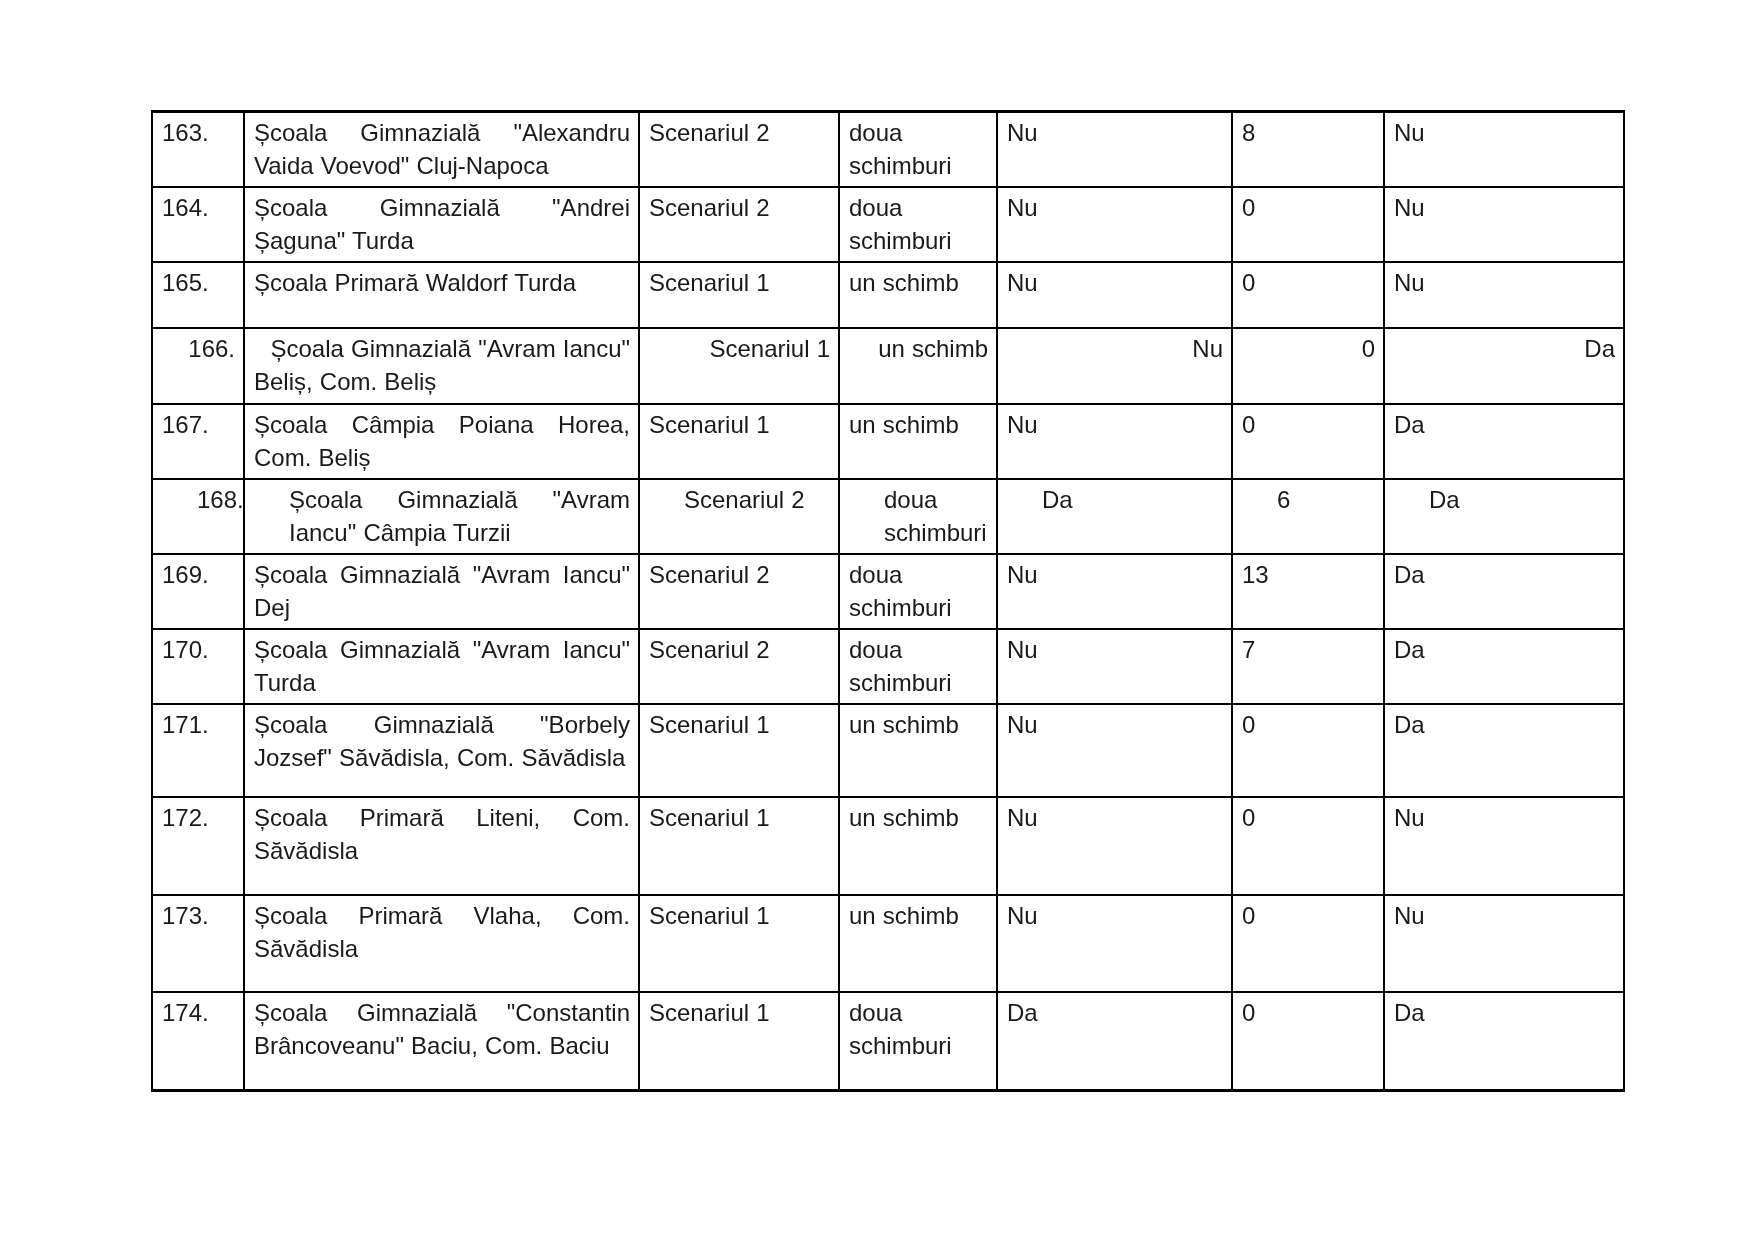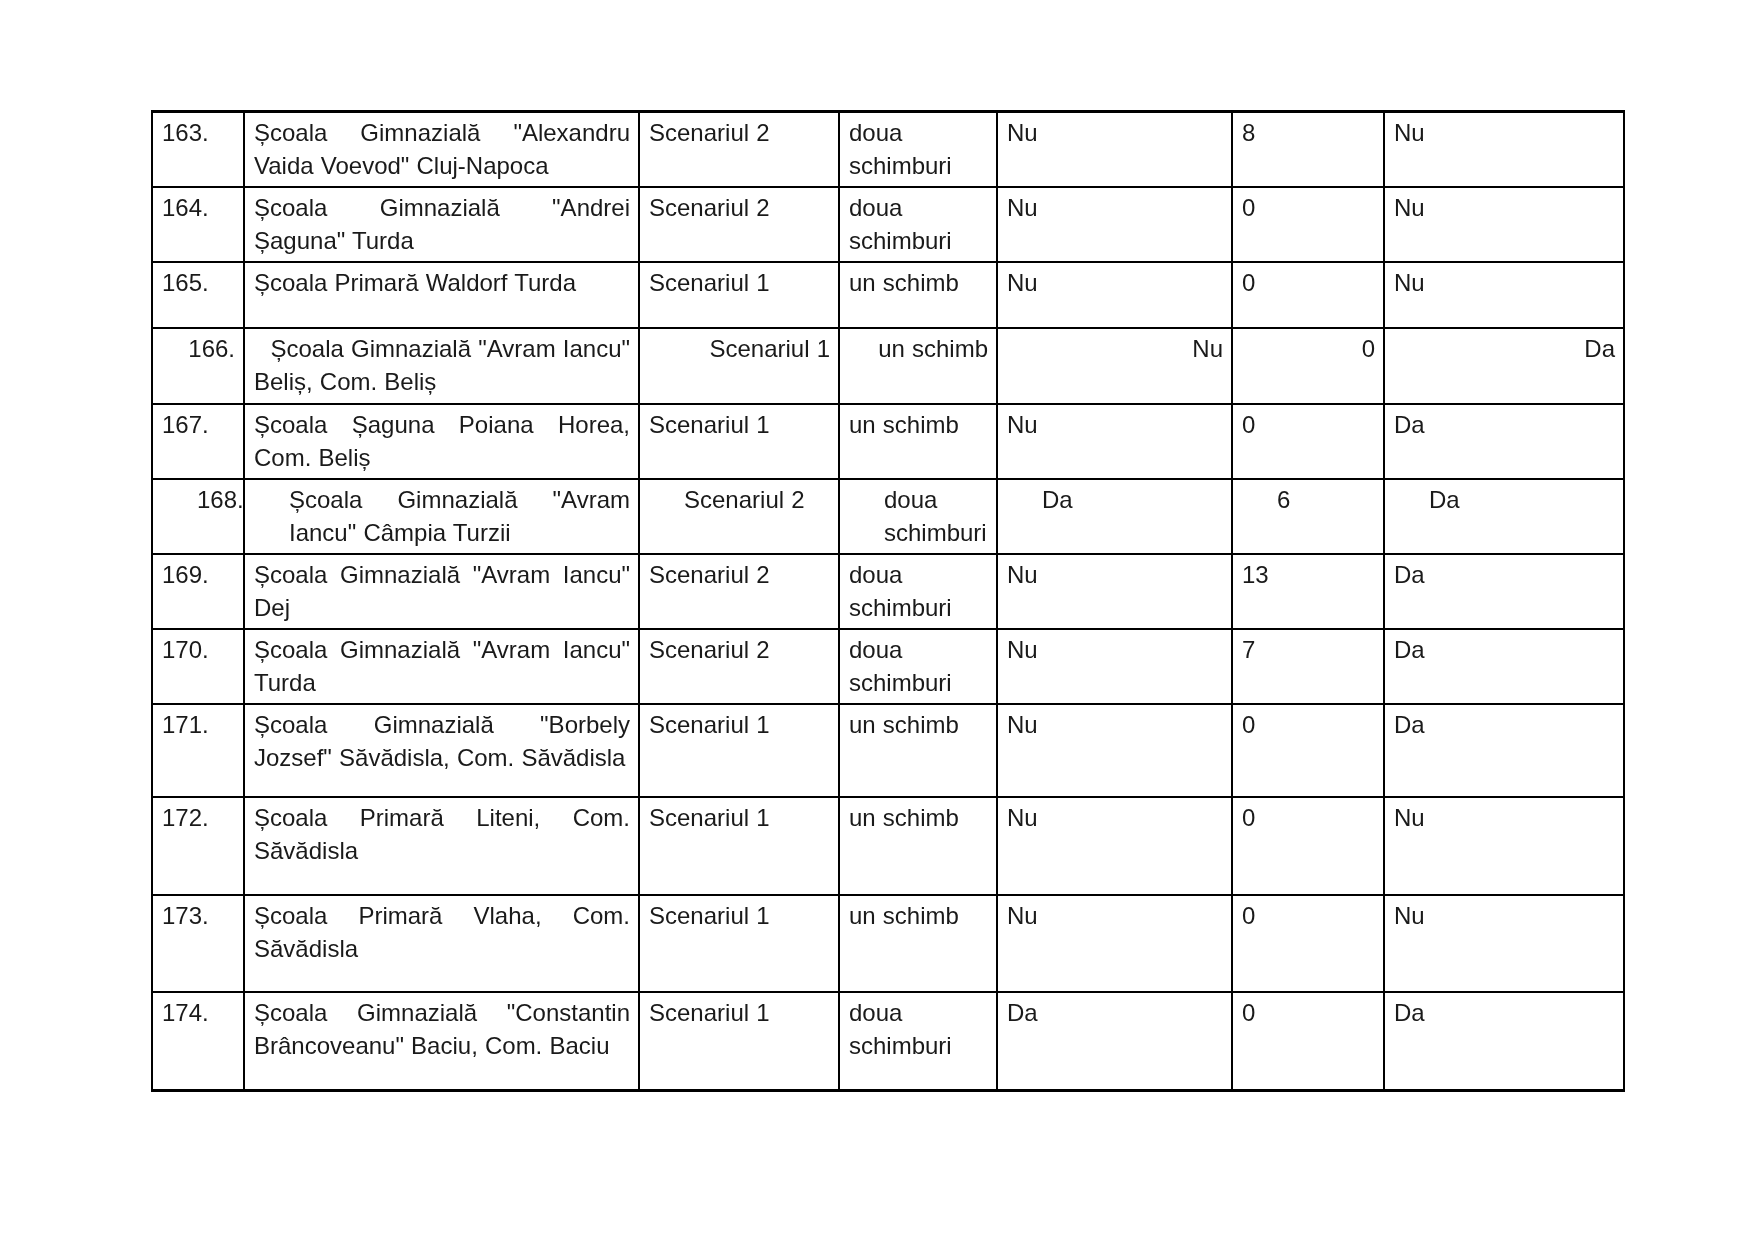--- a/index.html
+++ b/index.html
@@ -121,21 +121,21 @@
           <td class="cell-nr">166.</td>
           <td class="cell-school">Școala Gimnazială "Avram Iancu" Beliș, Com. Beliș</td>
           <td class="cell-scenario">Scenariul 1</td>
           <td class="cell-shift">un schimb</td>
           <td class="cell-v1">Nu</td>
           <td class="cell-v2">0</td>
           <td class="cell-v3">Da</td>
         </tr>
         <tr class="row-5">
           <td class="cell-nr">167.</td>
-          <td class="cell-school">Școala Șaguna Poiana Horea, Com. Beliș</td>
+          <td class="cell-school">Școala Câmpia Poiana Horea, Com. Beliș</td>
           <td class="cell-scenario">Scenariul 1</td>
           <td class="cell-shift">un schimb</td>
           <td class="cell-v1">Nu</td>
           <td class="cell-v2">0</td>
           <td class="cell-v3">Da</td>
         </tr>
         <tr class="row-6">
           <td class="cell-nr">168.</td>
           <td class="cell-school">Școala Gimnazială "Avram Iancu" Câmpia Turzii</td>
           <td class="cell-scenario">Scenariul 2</td>

